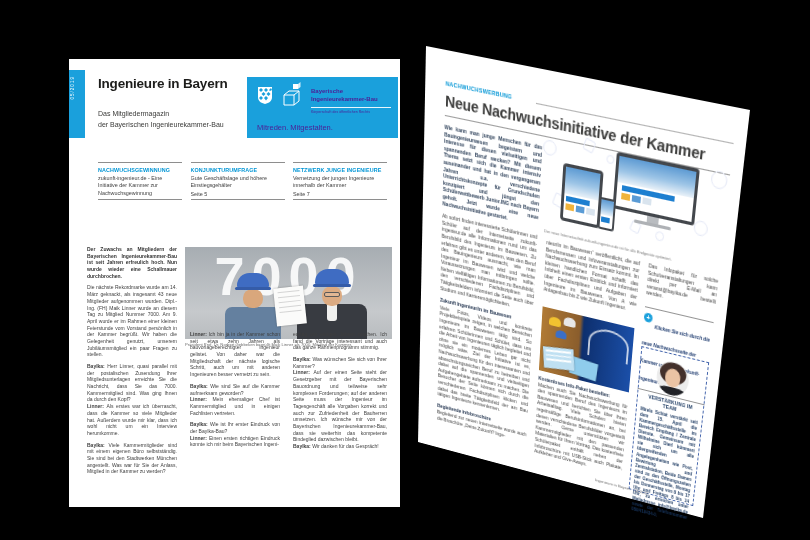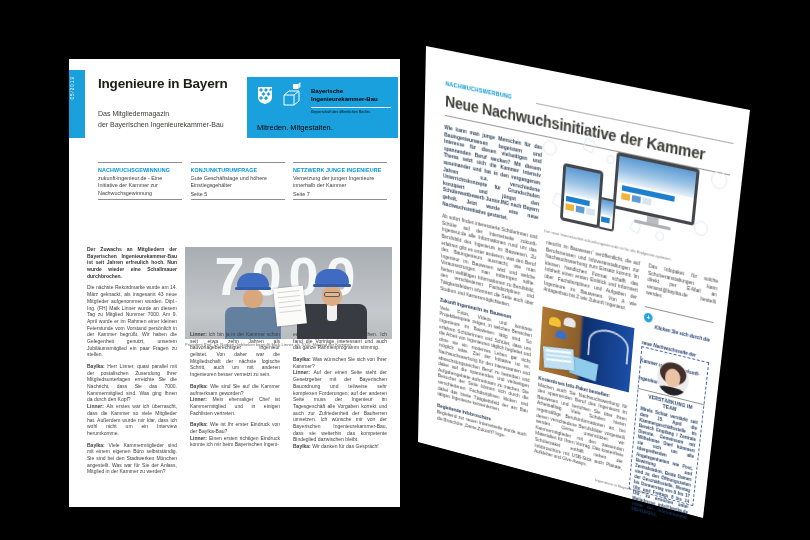--- a/index.html
+++ b/index.html
@@ -15,21 +15,21 @@
   .canvas{position:absolute;inset:0;background:#000;}
 
   
   .page-left{position:absolute;left:69px;top:59px;width:331px;height:448px;background:#fff;}
   .issue-tab{position:absolute;left:0;top:11px;width:16px;height:68px;background:var(--blue);}
   .issue-tab span{position:absolute;left:1px;top:6px;writing-mode:vertical-rl;transform:rotate(180deg);
     font-size:4.6px;letter-spacing:1px;color:#fff;}
   .masthead{position:absolute;left:29px;top:17px;font-size:13.5px;font-weight:bold;color:#1d1d1b;letter-spacing:-.2px;white-space:nowrap;}
   .mast-sub{position:absolute;left:29px;top:50px;font-size:7px;line-height:1.5;color:#3a3a38;white-space:pre-line;}
 
-  .brand-box{position:absolute;left:178px;top:18px;width:151px;height:61px;background:var(--blue);color:#000000;}
+  .brand-box{position:absolute;left:178px;top:18px;width:151px;height:61px;background:var(--blue);color:#4c1d95;}
   .shield{position:absolute;left:10px;top:9px;}
   .cube{position:absolute;left:33px;top:4px;}
   .org{position:absolute;left:64px;top:11px;font-size:6px;font-weight:bold;line-height:1.3;}
   .org-rule{position:absolute;left:64px;top:30px;width:80px;height:1px;background:rgba(255,255,255,.9);}
   .org-sub{position:absolute;left:64px;top:33px;font-size:3.4px;letter-spacing:.1px;}
   .slogan{position:absolute;left:10px;top:46px;font-size:7.5px;}
 
   .teasers{position:absolute;left:29px;top:103px;width:289px;display:flex;justify-content:space-between;}
   .teaser{border-top:1px solid #8e8e8e;border-bottom:1px solid #8e8e8e;padding:4px 0 5px;height:38px;overflow:hidden;}
   .teaser:nth-of-type(1){width:84px;}

